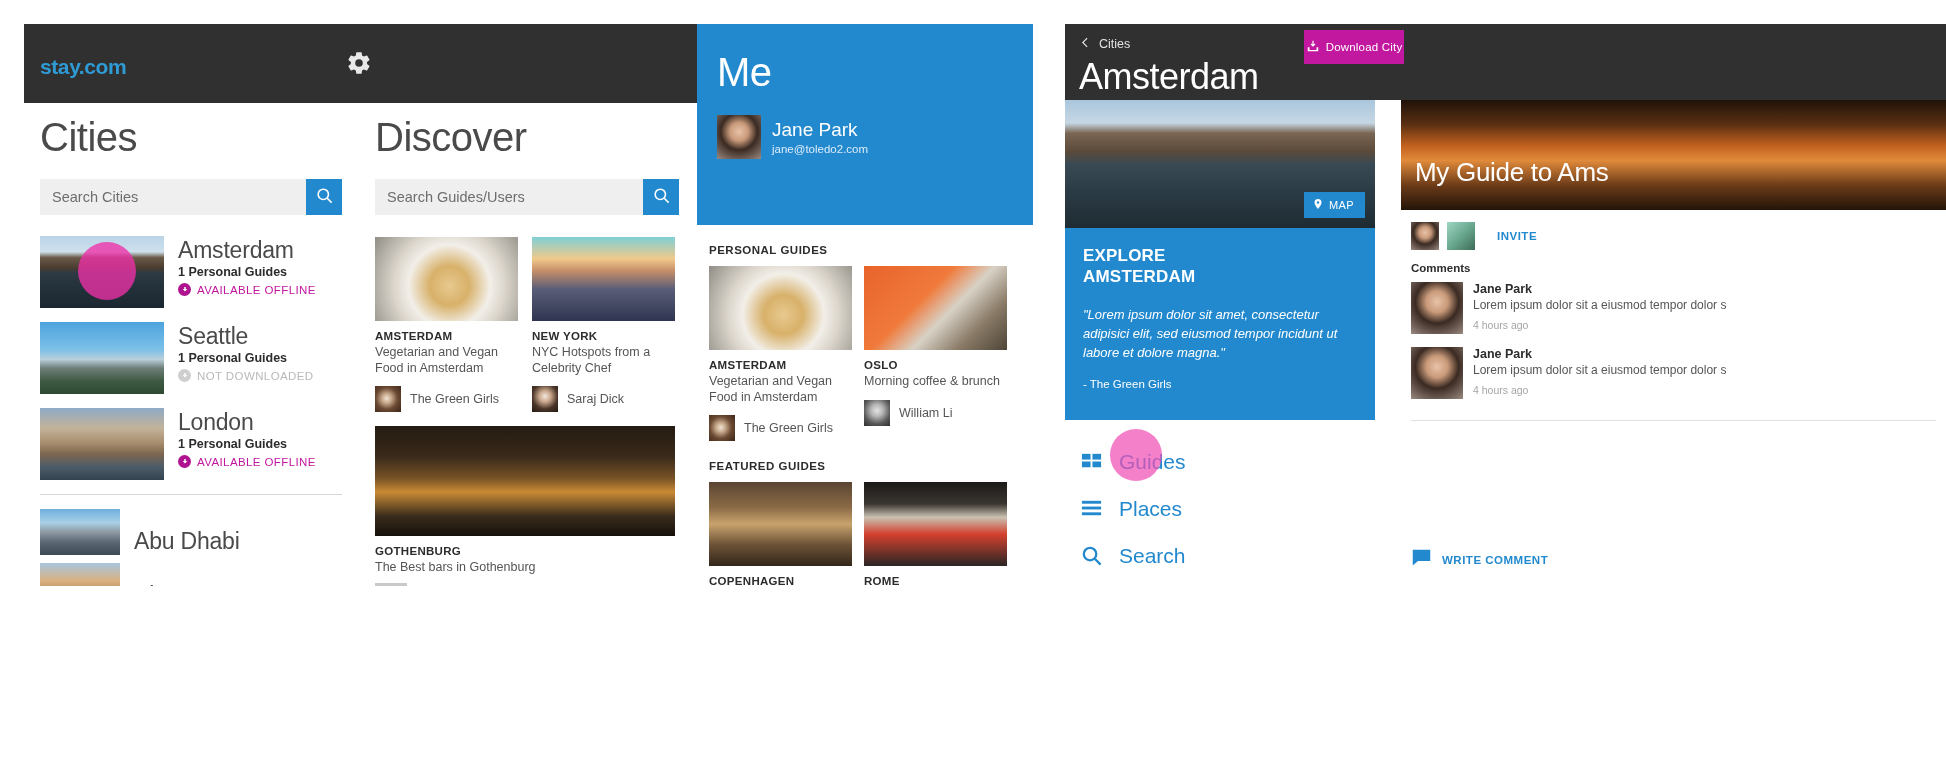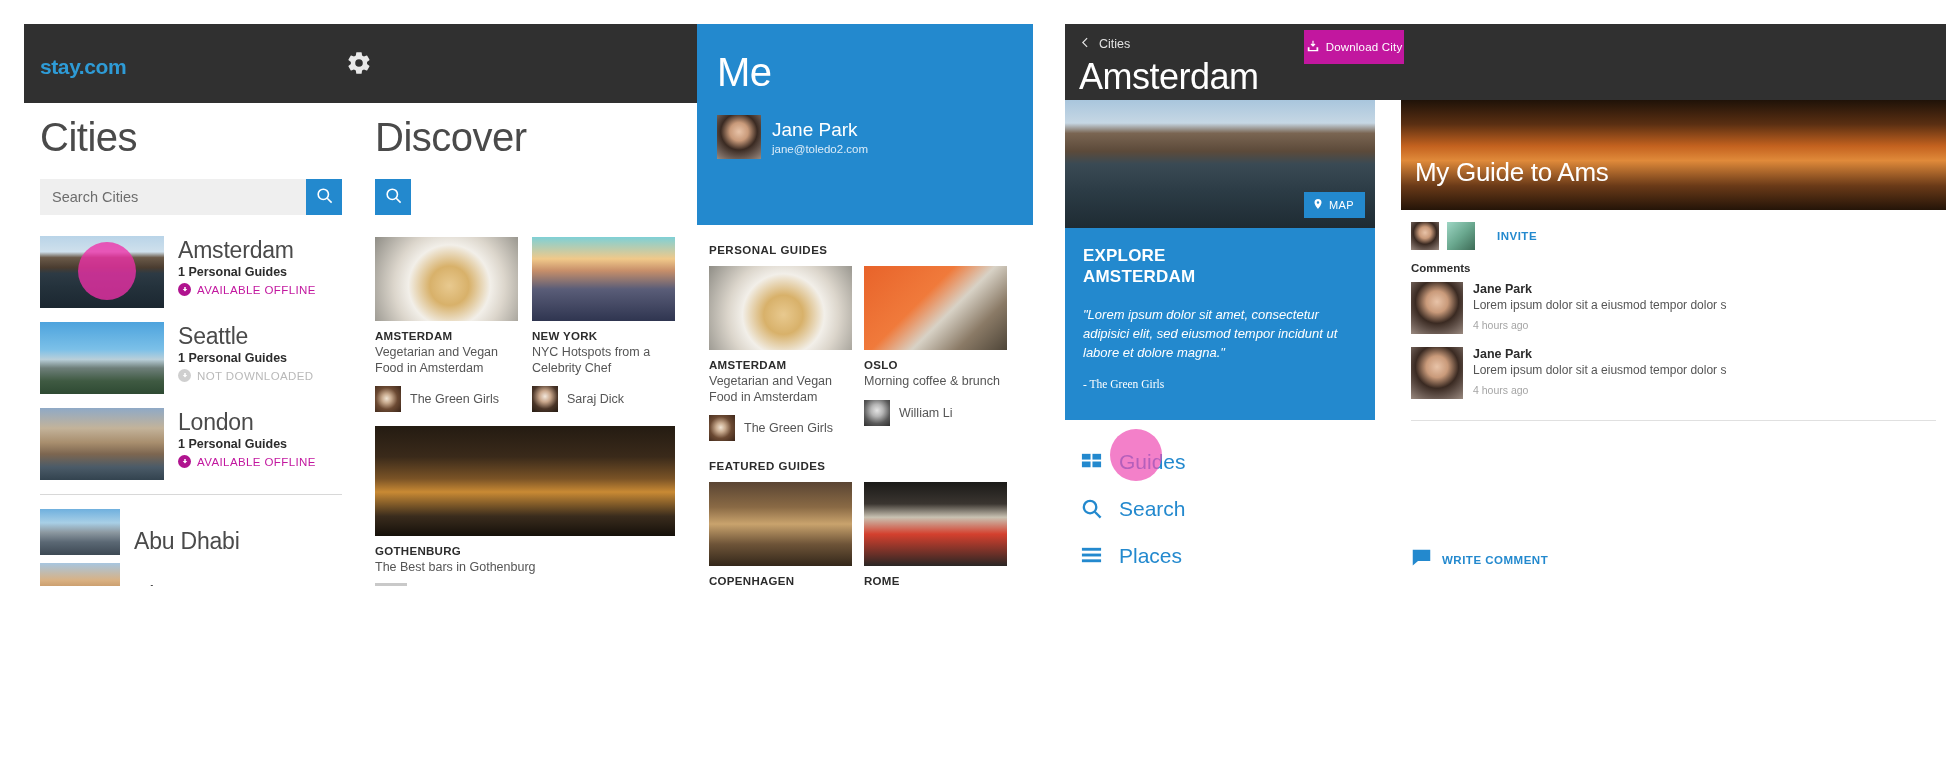--- a/index.html
+++ b/index.html
@@ -83,21 +83,21 @@
   .dlBtnInner { position:absolute; left:239px; top:6px; width:100px; height:34px; background:#c2179f; color:#fff;
       display:flex; align-items:center; justify-content:center; gap:6px; font-size:11.5px; letter-spacing:0.2px;}
 
   .w3Left { position:absolute; left:0; top:76px; width:250px; height:486px; }
   .heroImg { width:310px; height:128px; background-size:cover; background-position:center; position:relative; }
   .mapPill { position:absolute; right:10px; bottom:10px; background:#2389ce; color:#fff; font-size:11px; letter-spacing:0.4px;
       padding:6px 11px 6px 8px; display:flex; align-items:center; gap:5px; }
   .exploreBox { width:310px; height:192px; background:#2389ce; padding:18px 18px 0 18px; color:#fff; }
   .exploreHead { font-size:17px; font-weight:600; line-height:1.22; letter-spacing:0.2px; }
   .exploreQuote { font-size:13px; font-style:italic; line-height:1.45; margin-top:19px; }
-  .exploreBy { font-size:11.5px; margin-top:15px;font-family:Liberation Serif, serif; }
+  .exploreBy { font-size:11.5px; margin-top:15px; }
   .navList { padding:18px 0 0 14px; }
   .navItem { display:flex; align-items:center; gap:16px; height:47px; position:relative; }
   .navLabel { font-size:21px; font-weight:300; color:#2389ce; }
   .navIcon { width:24px; height:24px; display:flex; align-items:center; justify-content:center; flex:none; }
   .pinkBlob { position:absolute; left:31px; top:-9px; width:52px; height:52px; border-radius:50%; background:#ee4fb4; opacity:.72; }
 
   .w3Right { position:absolute; left:336px; top:76px; width:545px; height:486px; }
   .guideHero { width:545px; height:110px; background-size:cover; background-position:center; position:relative; }
   .guideHeroTitle { position:absolute; left:14px; top:29px; font-size:26px; font-weight:300; color:#fff; letter-spacing:-0.3px;margin-top:28px;}
   .inviteRow { display:flex; align-items:center; gap:8px; padding:12px 0 12px 10px; }
@@ -234,20 +234,23 @@
 
         </div>
       </div>
     </div>
 
     <div class="panelDiscover">
       <div style="padding:14px 18px 0 13px;">
         <div class="bigTitle">Discover</div>
 
         <div class="searchRow" style="margin-top:22px;">
+          <div class="searchBox">
+            <span>Search Guides/Users</span>
+          </div>
           <div class="searchBtn">
             <span>
               <svg viewBox="0 0 24 24" width="19" height="19" fill="none" stroke="#fff" stroke-width="2">
                 <circle cx="10.5" cy="10.5" r="6.5"></circle>
                   <line x1="15.4" y1="15.4" x2="21" y2="21"></line>
               </svg>
             </span>
           </div>
         </div>
 
@@ -384,37 +387,37 @@
               <rect x="2" y="4" width="9" height="6"></rect>
                 <rect x="13" y="4" width="9" height="6"></rect>
               <rect x="2" y="12" width="9" height="6"></rect>
                 <rect x="13" y="12" width="9" height="6"></rect>
             </svg>
           </span>
           <span class="navLabel">Guides</span>
         </div>
         <div class="navItem">
           <span class="navIcon">
-            <svg viewBox="0 0 24 24" width="23" height="23" fill="none" stroke="#2389ce" stroke-width="2.4">
-              <circle cx="10.5" cy="10.5" r="6.5"></circle>
-                <line x1="15.4" y1="15.4" x2="21.5" y2="21.5"></line>
-            </svg>
-          </span>
-          <span class="navLabel">Search</span>
-        </div>
-        <div class="navItem">
-          <span class="navIcon">
             <svg viewBox="0 0 24 24" width="23" height="23" fill="#2389ce">
               <rect x="2" y="4" width="20" height="3"></rect>
                 <rect x="2" y="10" width="20" height="3"></rect>
                 <rect x="2" y="16" width="20" height="3"></rect>
             </svg>
           </span>
           <span class="navLabel">Places</span>
         </div>
+        <div class="navItem">
+          <span class="navIcon">
+            <svg viewBox="0 0 24 24" width="23" height="23" fill="none" stroke="#2389ce" stroke-width="2.4">
+              <circle cx="10.5" cy="10.5" r="6.5"></circle>
+                <line x1="15.4" y1="15.4" x2="21.5" y2="21.5"></line>
+            </svg>
+          </span>
+          <span class="navLabel">Search</span>
+        </div>
       </div>
     </div>
 
     <div class="w3Right">
       <div class="guideHero ph-autumn">
         <div class="guideHeroTitle">My Guide to Ams</div>
       </div>
 
       <div class="inviteRow">
         <div class="inviteAv ph-jane"></div>

